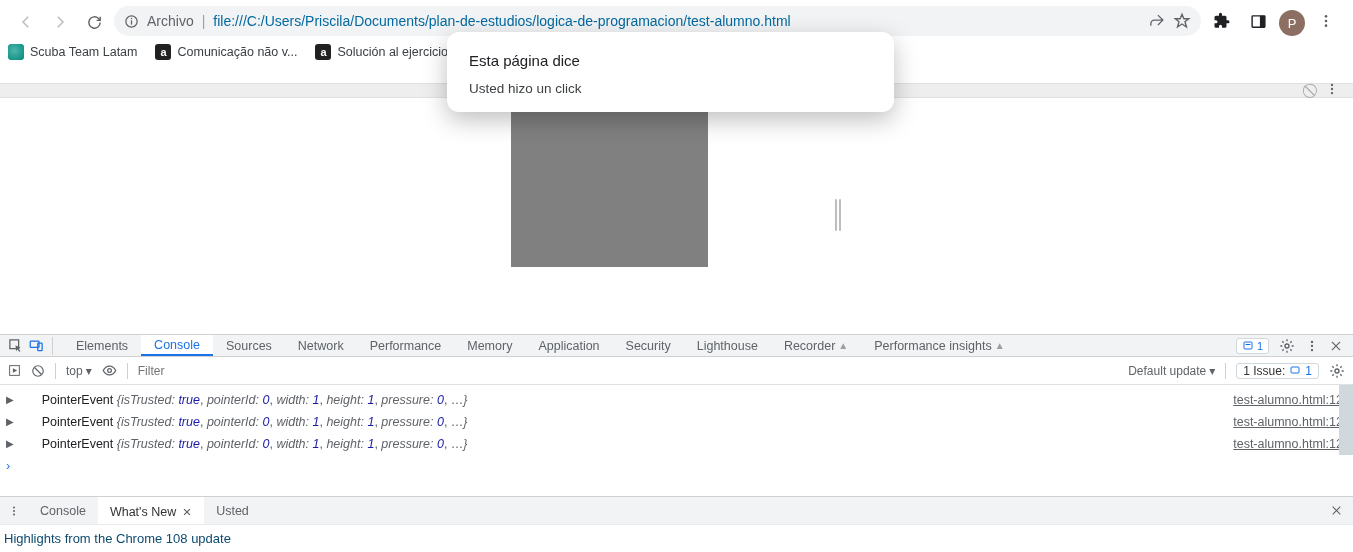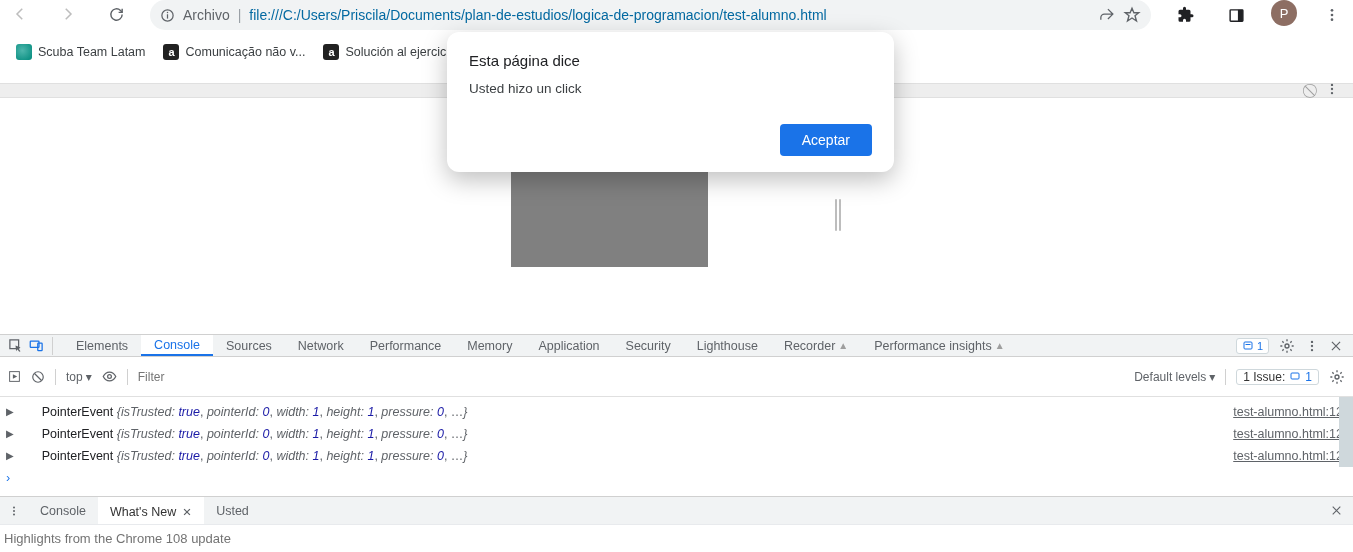--- a/index.html
+++ b/index.html
@@ -1,29 +1,29 @@
 <!DOCTYPE html>
 <html><head>
 <meta charset="utf-8">
 <style>
 * { box-sizing: border-box; margin: 0; padding: 0; font-family: "Segoe UI", Arial, sans-serif; }
 body { width: 1353px; height: 552px; background: #fff; overflow: hidden; position: relative; font-size: 13px; color: #333; }
 
 
-.topbar { display: flex; align-items: flex-start; height: 36px; padding: 0 6px; gap: 20px; }
+.topbar { display: flex; align-items: flex-end; height: 36px; padding: 0 12px; gap: 6px; }
 .nav-btn { width: 28px; height: 28px; display:flex; align-items:center; justify-content:center; border-radius:50%; color:#5f6368; }
 .nav-btn.disabled { color:#bdbdbd; }
 .addr { flex:1; height:30px; background:#f1f3f4; border-radius:15px; display:flex; align-items:center; padding:0 10px; gap:8px; color:#5f6368; font-size:14px; }
 .addr .sep { color:#9aa0a6; }
 .addr .url { color:#0369a1; }
 .icon-btn { width:30px; height:30px; display:flex; align-items:center; justify-content:center; color:#5f6368; border-radius:50%; }
 .avatar { width:26px; height:26px; border-radius:50%; background:#8d6e63; color:#fff; display:flex; align-items:center; justify-content:center; font-size:13px; }
 
 
-.bookmarks { display:flex; align-items:center; height:32px; padding:0 16px; gap:18px; font-size:12.5px; color:#3c4043; }
+.bookmarks { display:flex; align-items:center; height:32px; padding:0 8px; gap:18px; font-size:12.5px; color:#3c4043; }
 .bm { display:flex; align-items:center; gap:6px; }
 .bm-fav { width:16px; height:16px; border-radius:3px; display:flex; align-items:center; justify-content:center; font-size:10px; }
 .fav-globe { background: radial-gradient(circle at 40% 40%, #4db6ac, #00897b); }
 .fav-a { background:#212121; color:#fff; font-weight:bold; font-size:11px; }
 
 
 .page { position:relative; background:#fff; height: 262px; border-top:1px solid #fff; }
 .rulers-row { position:absolute; top:14px; left:0; right:0; height:15px; background:#eeeeee; border-top:1px solid #e0e0e0; border-bottom:1px solid #e0e0e0; }
 .no-icon-circle { position:absolute; top:13px; right:40px; color:#9e9e9e; font-size:14px; }
 .page-menu { position:absolute; top:13px; right:14px; color:#5f6368; }
@@ -47,21 +47,21 @@
 .devtools { position:absolute; left:0; right:0; top:334px; bottom:0; border-top:1px solid #d0d0d0; background:#fff; display:flex; flex-direction:column; }
 .dt-tabs { display:flex; align-items:center; height:22px; border-bottom:1px solid #d0d0d0; background:#f1f3f4; font-size:12.5px; color:#5f6368; }
 .dt-tabs .left-icons { display:flex; align-items:center; gap:6px; padding:0 8px; }
 .dt-tabs .tabs { display:flex; align-items:stretch; height:100%; }
 .dt-tab { padding:0 13px; display:flex; align-items:center; cursor:pointer; }
 .dt-tab.active { color:#1a73e8; border-bottom:2px solid #1a73e8; background:#fff; }
 .dt-tabs .right { margin-left:auto; display:flex; align-items:center; gap:10px; padding:0 10px; }
 .badge-blue { display:flex; align-items:center; gap:3px; background:#fff; border:1px solid #cfd8dc; color:#1a73e8; border-radius:3px; padding:1px 5px; font-size:11px; }
 .rec-dot { color:#9e9e9e; font-size:10px; margin-left:3px; }
 
-.dt-filter { display:flex; align-items:center; height:40px; border-bottom:1px solid #e0e0e0; font-size:12px; color:#5f6368; padding:0 8px; gap:10px; }
+.dt-filter { display:flex; align-items:center; height:28px; border-bottom:1px solid #e0e0e0; font-size:12px; color:#5f6368; padding:0 8px; gap:10px; }
 .dt-filter .sel { display:flex; align-items:center; gap:3px; }
 .dt-filter input { border:none; outline:none; font-size:12px; flex:1; background:transparent; }
 .dt-filter .right { margin-left:auto; display:flex; align-items:center; gap:10px; }
 .issue-pill { display:flex; align-items:center; gap:4px; border:1px solid #cfd8dc; border-radius:3px; padding:0 6px; color:#333; }
 
 .console-body { flex:1; overflow:auto; font-family: Consolas, "Courier New", monospace; font-size:12.5px; padding-top:4px; position:relative; }
 .log-row { display:flex; padding:2px 10px 2px 6px; line-height:18px; }
 .log-row .exp { color:#5f6368; margin-right:4px; font-size:10px; }
 .log-row .msg { flex:1; }
 .log-row .src { color:#5f6368; text-decoration:underline; }
@@ -72,21 +72,21 @@
 .tk-num { color:#1a1aa6; font-style:italic;}
 .tk-comma { color:#5f6368; }
 .scroll-ind { position:absolute; right:0; top:0; width:14px; height:70px; background:#cfd8dc; }
 
 
 .drawer-border { border-top:1px solid #d0d0d0; }
 .drawer-tabs { display:flex; align-items:center; height:28px; background:#f1f3f4; font-size:12.5px; color:#5f6368; border-bottom:1px solid #e8eaed; }
 .drawer-tabs .dtab { padding:0 12px; display:flex; align-items:center; gap:6px; height:100%; cursor:pointer; }
 .drawer-tabs .dtab.active { background:#fff; border-top:2px solid transparent; color:#333; }
 .drawer-tabs .close { margin-left:auto; padding:0 10px; cursor:pointer; }
-.drawer-body { padding:6px 4px 6px 4px; font-size:13px; color:#737373; }
+.drawer-body { padding:6px 4px 6px 4px; font-size:13px; color:#0c4a6e; }
 
 svg { display:block; }
 </style>
 </head>
 <body>
 
 <div class="topbar">
   <div class="nav-btn disabled">
       <svg width="18" height="18" viewBox="0 0 24 24">
         <path fill="none" stroke="currentColor" stroke-width="2" d="M15 5l-7 7 7 7"></path>
@@ -178,23 +178,20 @@
         <span></span>
         <span></span>
       </div>
     <div class="resize-handle"></div>
   </div>
 </div>
 
 <div class="dialog">
   <h3>Esta página dice</h3>
   <p>Usted hizo un click</p>
-  <div class="actions">
-    <button>Aceptar</button>
-  </div>
 </div>
 
 <div class="devtools">
   <div class="dt-tabs">
     <div class="left-icons">
       <svg width="15" height="15" viewBox="0 0 24 24">
           <rect x="3" y="3" width="14" height="14" fill="none" stroke="#5f6368" stroke-width="2"></rect>
           <path d="M12 12l8 3-3 2 3 4-2 1-3-4-2 3z" fill="#5f6368"></path>
         </svg>
       <svg width="15" height="15" viewBox="0 0 24 24">
@@ -278,21 +275,21 @@
         <span>▾</span>
       </span>
     <svg width="15" height="15" viewBox="0 0 24 24">
         <path fill="none" stroke="#5f6368" stroke-width="2" d="M2 12s3.5-7 10-7 10 7 10 7-3.5 7-10 7S2 12 2 12z"></path>
         <circle cx="12" cy="12" r="3" fill="none" stroke="#5f6368" stroke-width="2"></circle>
       </svg>
     <span style="width:1px;height:16px;background:#d0d0d0"></span>
     <input placeholder="Filter" style="">
     <div class="right">
       <span class="sel">
-          <span>Default levels</span> 
+          <span>Default update</span> 
           <span>▾</span>
         </span>
       <span style="width:1px;height:16px;background:#d0d0d0"></span>
       <span class="issue-pill">
           <span>1 Issue:</span> 
           <svg width="12" height="12" viewBox="0 0 24 24">
             <rect x="4" y="4" width="16" height="12" rx="2" fill="none" stroke="#1a73e8" stroke-width="2"></rect>
           </svg>
           <span style="color:#1a73e8">1</span>
         </span>

